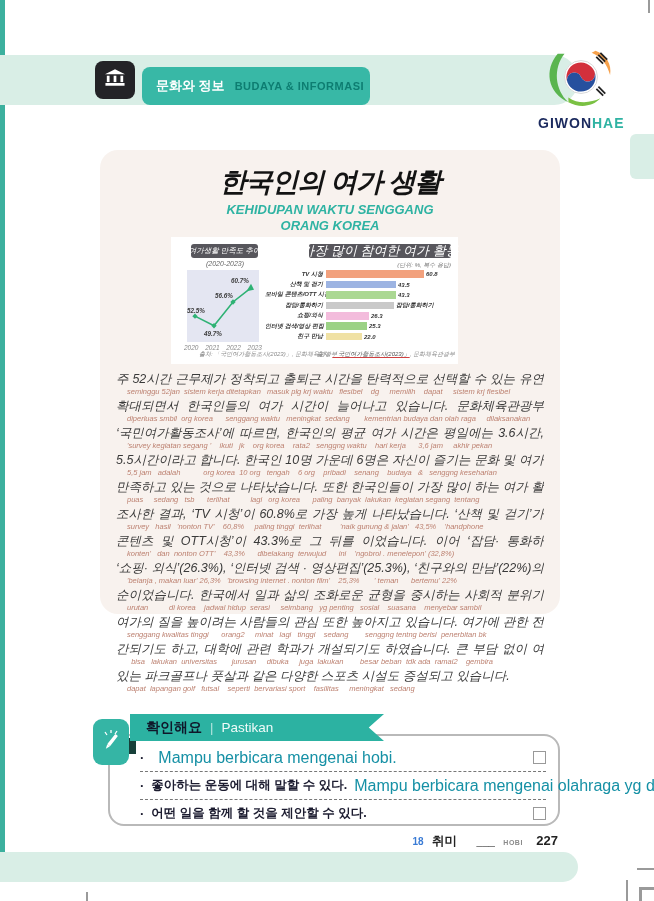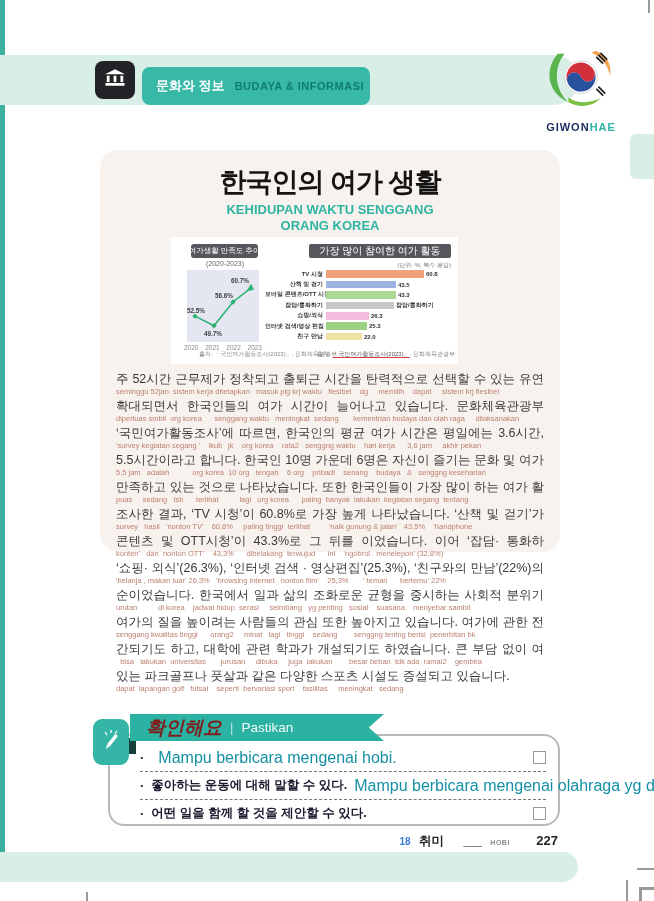--- a/index.html
+++ b/index.html
@@ -9,78 +9,78 @@
   .left-strip{position:absolute;left:0;top:0;width:5px;height:874px;background:#3cb09e;}
   
   .mint-band{position:absolute;left:0;top:55px;width:578px;height:50px;background:#d9eee6;border-radius:0 24px 24px 0;}
   .icon-sq{position:absolute;left:95px;top:61px;width:40px;height:38px;background:#232327;border-radius:8px;
            display:flex;align-items:center;justify-content:center;}
   .title-banner{position:absolute;left:142px;top:67px;width:228px;height:38px;background:#38b8a6;border-radius:8px;
            display:flex;align-items:center;padding-left:14px;gap:10px;box-sizing:border-box;}
   .title-banner .ko{color:#fff;font-weight:bold;font-size:13px;white-space:nowrap;}
   .title-banner .id{color:#0d7d71;font-weight:bold;font-size:11px;letter-spacing:.5px;white-space:nowrap;}
   .logo{position:absolute;left:538px;top:46px;width:86px;text-align:center;}
-  .logo .wordmark{font-size:11px;font-weight:bold;letter-spacing:1px;margin-top:7px;}
+  .logo .wordmark{font-size:14px;font-weight:bold;letter-spacing:1px;margin-top:1px;}
   .logo .p1{color:#1b2a5e;} .logo .p2{color:#2fb3a3;}
   .side-tab{position:absolute;left:630px;top:134px;width:24px;height:45px;background:#d9eee6;border-radius:6px 0 0 6px;}
   
-  .card{position:absolute;left:100px;top:150px;width:460px;height:402px;background:#f8f2ee;border-radius:18px;}
+  .card{position:absolute;left:100px;top:150px;width:460px;height:464px;background:#f8f2ee;border-radius:18px;font-style:italic;}
   .card-title{margin:14px 0 2px;text-align:center;font-size:27px;font-weight:bold;color:#131313;letter-spacing:-1px;}
   .card-sub{text-align:center;color:#2fb3a3;font-weight:bold;font-size:13px;line-height:1.25;}
   .panel{position:absolute;left:71px;top:87px;width:287px;height:127px;background:#fff;}
   .lc-badge{position:absolute;left:20px;top:7px;width:67px;height:14px;background:#57565c;border-radius:3px;
             color:#fff;font-size:7.5px;display:flex;align-items:center;justify-content:center;white-space:nowrap;}
   .lc-period{position:absolute;left:14px;top:23px;width:80px;text-align:center;font-size:7px;color:#666;}
   .lc-plot{position:absolute;left:16px;top:33px;width:72px;height:72px;background:#e4e6f2;}
   .lc-years{position:absolute;left:13px;top:107px;width:78px;display:flex;justify-content:space-between;
             font-size:6.5px;color:#888;}
   .bc-badge{position:absolute;left:94px;top:7px;right:7px;height:14px;background:#57565c;border-radius:2px;
-            color:#fff;font-size:10px;display:flex;align-items:center;justify-content:center;white-space:nowrap;margin-left:44px;}
+            color:#fff;font-size:13px;display:flex;align-items:center;justify-content:center;white-space:nowrap;margin-left:44px;}
   .bc-unit{position:absolute;right:7px;top:24px;font-size:6px;color:#777;}
   .bc-rows{position:absolute;left:94px;top:32px;right:2px;}
   .bc-row{display:flex;align-items:center;height:10.4px;}
   .bc-label{width:58px;text-align:right;font-size:6px;font-weight:bold;color:#333;margin-right:3px;white-space:nowrap;}
   .bc-bar{height:7.5px;flex:none;}
   .bc-val{font-size:6px;font-weight:bold;color:#333;margin-left:2px;white-space:nowrap;}
   .src{position:absolute;top:113px;font-size:6px;color:#8a8a8a;white-space:nowrap;}
   .src-left{left:28px;} .src-right{right:3px;}
   .src .us{color:#555;text-decoration:underline;text-decoration-color:#d04040;}
   
   .body-text{position:absolute;left:16px;top:222px;width:428px;}
   .pair{height:27px;overflow:hidden;}
   .ko-line{font-size:12.5px;color:#3a3a3a;line-height:1.25;height:16px;overflow:hidden;
            text-align:justify;text-align-last:justify;}
   .ko-line.last{text-align:right;text-align-last:left;}
-  .gloss{font-size:7.5px;color:#bc8070;white-space:pre;line-height:1.1;height:9px;overflow:hidden;}
+  .gloss{font-size:7.5px;color:#bc8070;white-space:pre;line-height:1.1;height:9px;overflow:hidden;margin-left:11px;}
   
   .check-box{position:absolute;left:108px;top:734px;width:452px;height:92px;background:#fff;
              border:2px solid #b9b9b9;border-radius:16px;box-sizing:border-box;}
   .ribbon-fold{position:absolute;left:122px;top:738px;width:14px;height:16px;background:#17403a;}
   .check-ribbon{position:absolute;left:130px;top:714px;width:254px;height:27px;background:#2cb2a2;
              clip-path:polygon(0 0,100% 0,94% 50%,100% 100%,0 100%);
              display:flex;align-items:center;padding-left:16px;gap:8px;box-sizing:border-box;}
-  .ribbon-ko{color:#7f1d1d;font-weight:bold;font-size:19px;font-style:italic;}
+  .ribbon-ko{color:#0f172a;font-weight:bold;font-size:14px;}
   .ribbon-div{color:#b8e6df;font-size:13px;}
   .ribbon-id{color:#f0fbf9;font-size:13.5px;}
   .check-icon{position:absolute;left:93px;top:719px;width:36px;height:46px;background:#35b5a5;border-radius:9px;
              display:flex;align-items:center;justify-content:center;}
   .check-rows{position:absolute;left:140px;top:744px;width:406px;}
   .check-row{display:flex;align-items:center;height:27px;}
   .check-row.sep{border-bottom:1px dashed #777;}
   .bullet{font-weight:bold;color:#1c1c30;margin-right:7px;font-size:13px;}
   .row-ko{font-size:12.5px;font-weight:bold;color:#1c1c30;white-space:nowrap;}
   .row-id{font-size:16px;color:#1590a5;margin-left:7px;white-space:nowrap;}
   .cbox{margin-left:auto;width:11px;height:11px;border:1.5px solid #999;background:#fff;flex:none;}
   
   .footer{position:absolute;left:0;top:831px;width:558px;text-align:right;white-space:nowrap;}
   .f-num{color:#3a7bd5;font-weight:bold;font-size:10px;}
   .f-ko{color:#222;font-weight:bold;font-size:12.5px;margin-left:4px;text-align:center;}
   .f-blank{color:#555;font-size:11px;margin-left:15px;}
   .f-id{color:#8a8a8a;font-weight:bold;font-size:7px;margin-left:4px;letter-spacing:.5px;}
-  .f-page{color:#222;font-weight:bold;font-size:13px;margin-left:22px;}
+  .f-page{color:#222;font-weight:bold;font-size:13px;margin-left:9px;}
   .bottom-band{position:absolute;left:0;top:852px;width:578px;height:30px;background:#d9eee6;border-radius:0 20px 20px 0;}
   
   .cm{position:absolute;background:#9a9a9a;}
   .cm-tr{left:648px;top:0;width:2px;height:13px;}
   .cm-brh{left:637px;top:868px;width:17px;height:2px;}
   .cm-brv{left:626px;top:880px;width:2px;height:21px;}
   .cm-bcv{left:639px;top:887px;width:3px;height:14px;}
   .cm-bch{left:639px;top:887px;width:15px;height:3px;}
   .cm-bl{left:86px;top:892px;width:2px;height:9px;}
 </style>

